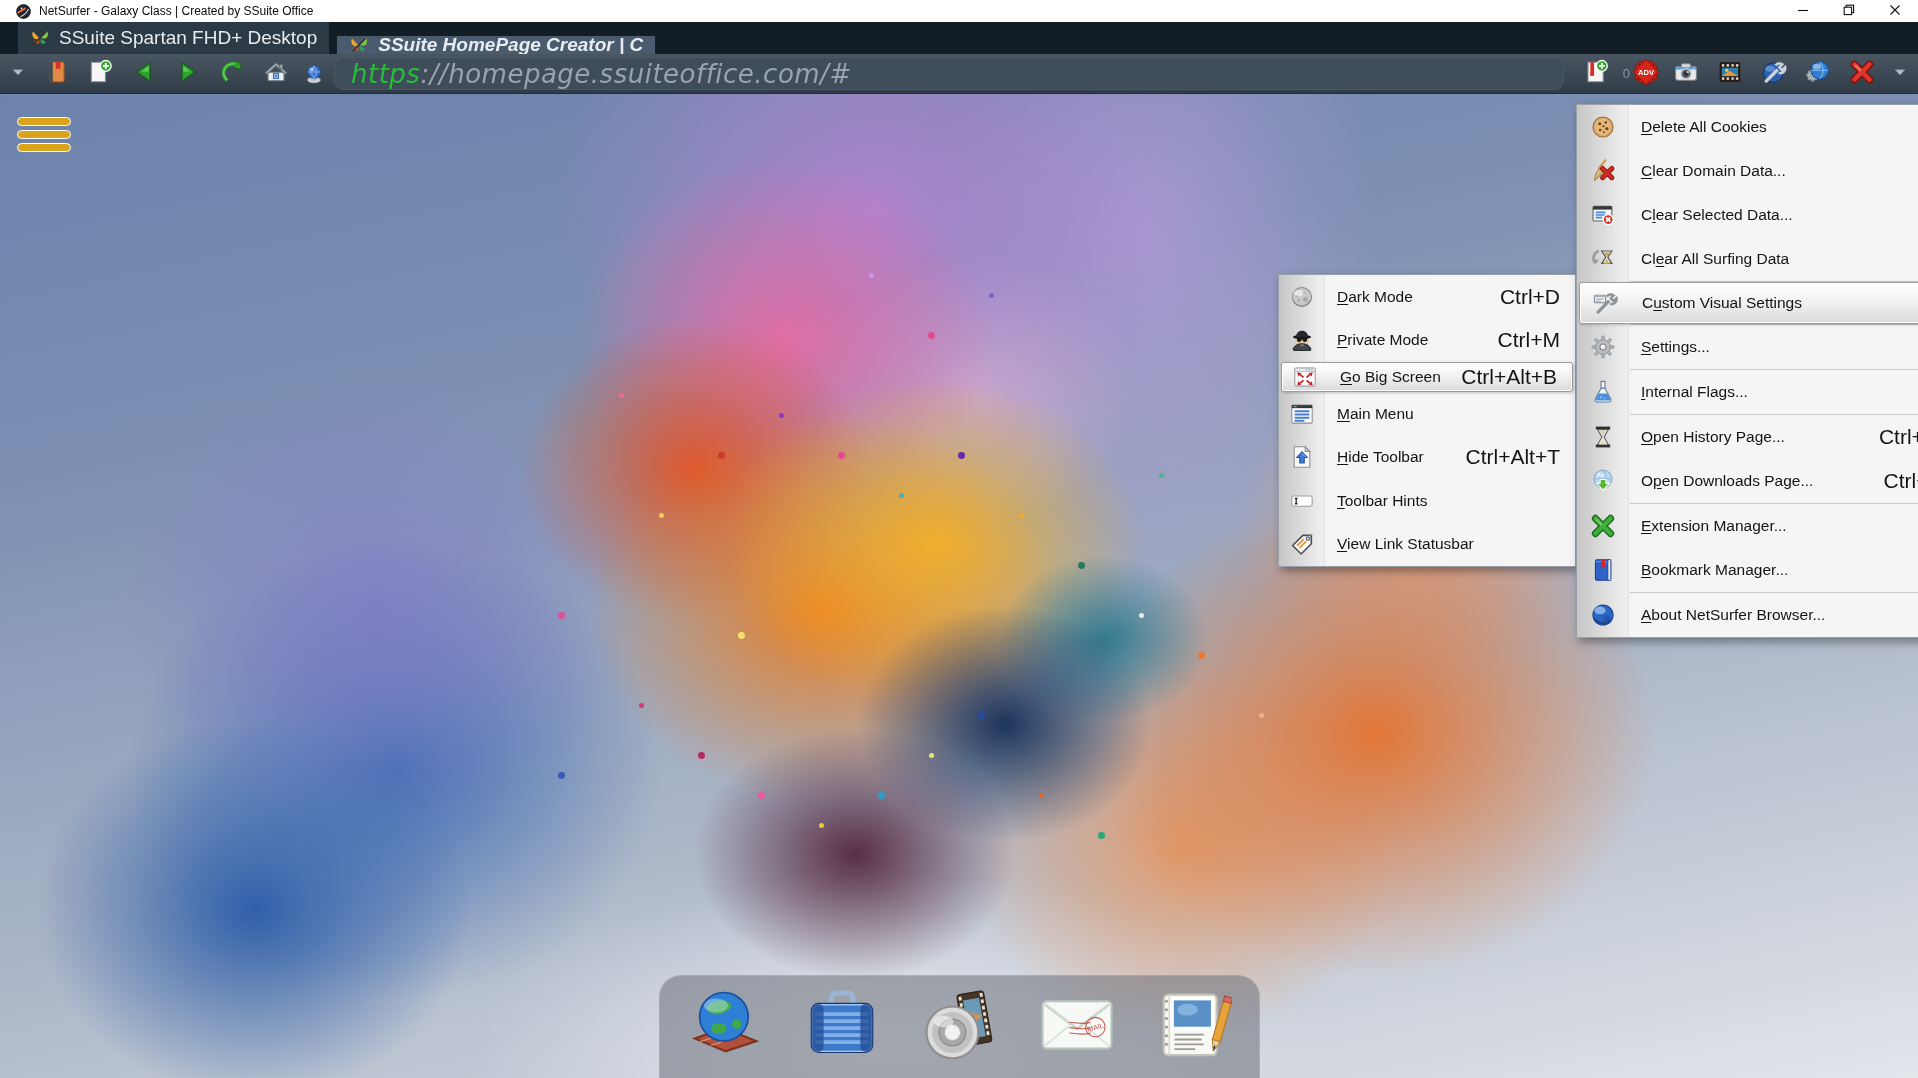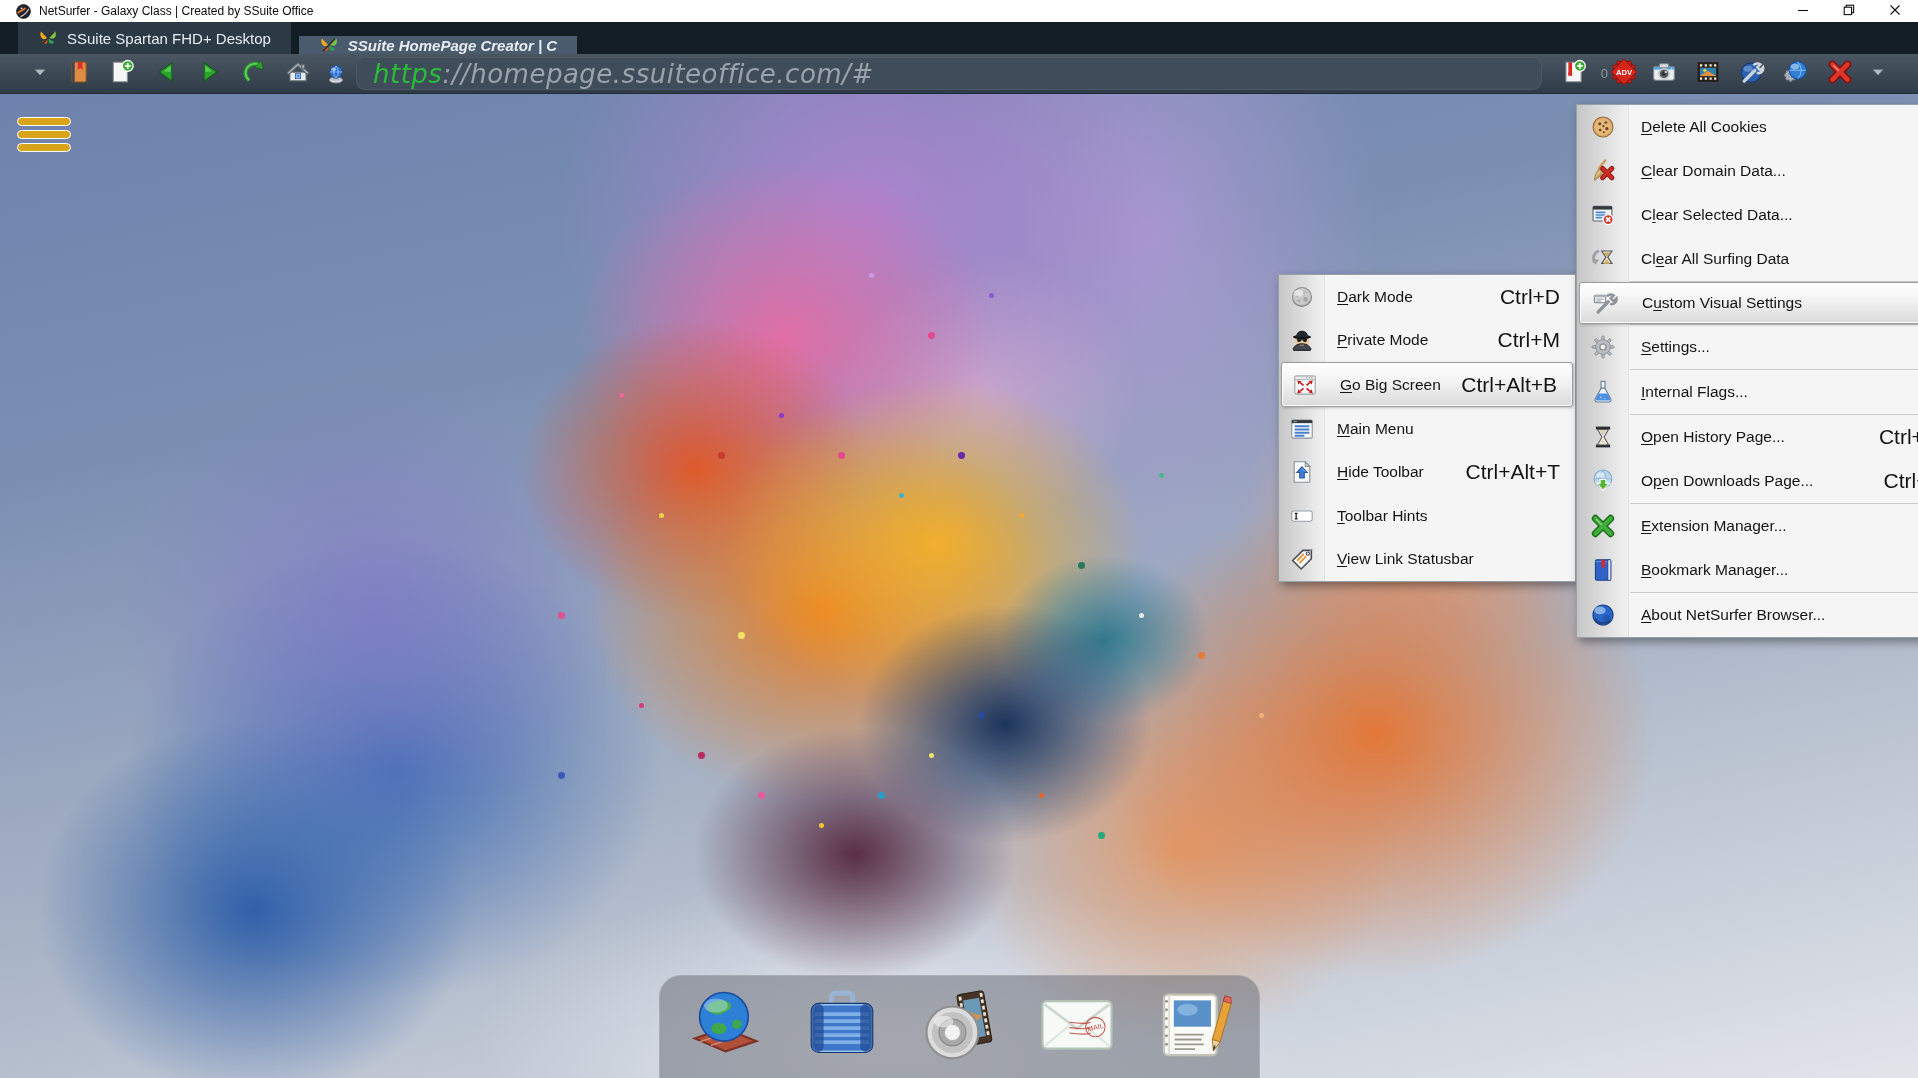--- a/index.html
+++ b/index.html
@@ -8,26 +8,26 @@
 
   
   .titlebar { height:22px; background:#ffffff; display:flex; align-items:center; padding-left:15px; flex:none; }
   .titlebar .app-icon { width:17px; height:17px; flex:none; }
   .titlebar .title-text { font-size:12px; color:#0a0a0a; margin-left:7px; white-space:nowrap; }
   .win-controls { margin-left:auto; display:flex; height:100%; }
   .win-btn { width:46px; height:100%; display:flex; align-items:center; justify-content:center; }
 
   
   .tabbar { height:32px; background:#131d26; display:flex; align-items:stretch; padding-left:18px; flex:none; }
-  .tab { display:flex; align-items:center; gap:9px; padding:0 20px; margin-right:8px; font-size:15px; color:#e7ecf1; background:#2c3a46; cursor:default; }
+  .tab { display:flex; align-items:center; gap:9px; padding:0 12px; margin-right:8px; font-size:19px; color:#e7ecf1; background:#2c3a46; cursor:default; }
   .tab.active { background:#4a5b6e; font-weight:bold; font-style:italic;margin-top:14px; }
   .tab .tab-icon { width:20px; height:20px; display:flex; }
 
   
-  .toolbar { height:40px; background:linear-gradient(#4a5763 0%, #3e4b57 45%, #2f3b46 100%); display:flex; align-items:center; padding:0 24px; flex:none; border-bottom:1px solid #222c35; }
+  .toolbar { height:40px; background:linear-gradient(#4a5763 0%, #3e4b57 45%, #2f3b46 100%); display:flex; align-items:center; padding:0 2px; flex:none; border-bottom:1px solid #222c35; }
   .tbtn { width:34px; height:34px; margin:0 5px; display:flex; align-items:center; justify-content:center; flex:none; }
   .tbtn.sm { width:22px; }
   .adblock { display:flex; align-items:center; margin:0 5px; flex:none; }
   .adblock .counter { font-size:13px; color:#8d969e; margin-right:3px; }
   .urlbar { flex:1; height:33px; margin:0 10px 0 4px; background:#3f4d5a; border:1px solid rgba(255,255,255,.07); border-radius:9px; display:flex; align-items:center; padding:0 16px; overflow:hidden; white-space:nowrap; }
   .urlbar .u { font-style:italic; font-size:26px; font-family:"DejaVu Sans",sans-serif; letter-spacing:.5px; }
 
   
   .page { position:relative; flex:1; overflow:hidden;
     background-image:
@@ -77,21 +77,21 @@
   #sub-menu .icon-strip { width:46px; }
   .mi { position:relative; display:flex; align-items:center; height:44px; cursor:pointer; }
   #sub-menu .mi { height:43.5px; }
   .mi .ic { width:52px; flex:none; display:flex; align-items:center; justify-content:center; }
   #sub-menu .mi .ic { width:46px; }
   .mi .lbl { margin-left:12px; font-size:15.5px; color:#141414; white-space:nowrap; }
   .mi .lbl u { text-underline-offset:2px; }
   .mi .sc { margin-left:auto; padding-right:15px; font-size:21px; color:#141414; white-space:nowrap; }
   .mi.sel { margin:0 2px; height:42px; border:1px solid #9c9c9c; border-radius:3px; background:linear-gradient(#ffffff,#f2f2f2 45%,#dadada); box-shadow:inset 0 0 0 1px #ffffff, 1px 1px 3px rgba(0,0,0,.22); z-index:2; }
   .mi.sel .ic { width:50px; }
-  #sub-menu .mi.sel { height:45px;align-items:center; }
+  #sub-menu .mi.sel { height:30px;align-items:center; }
   .msep { height:1px; background:#cbcbcb; margin-left:53px; }
   .sub-arrow { width:0; height:0; border:5px solid transparent; border-left:6px solid #4a4e53; margin-right:8px; flex:none; }
 </style>
 </head>
 <body>
 
 <div id="window">
 
   <div class="titlebar">
     <span class="app-icon" id="app-icon-slot"><svg width="17" height="17" viewBox="0 0 24 24">

